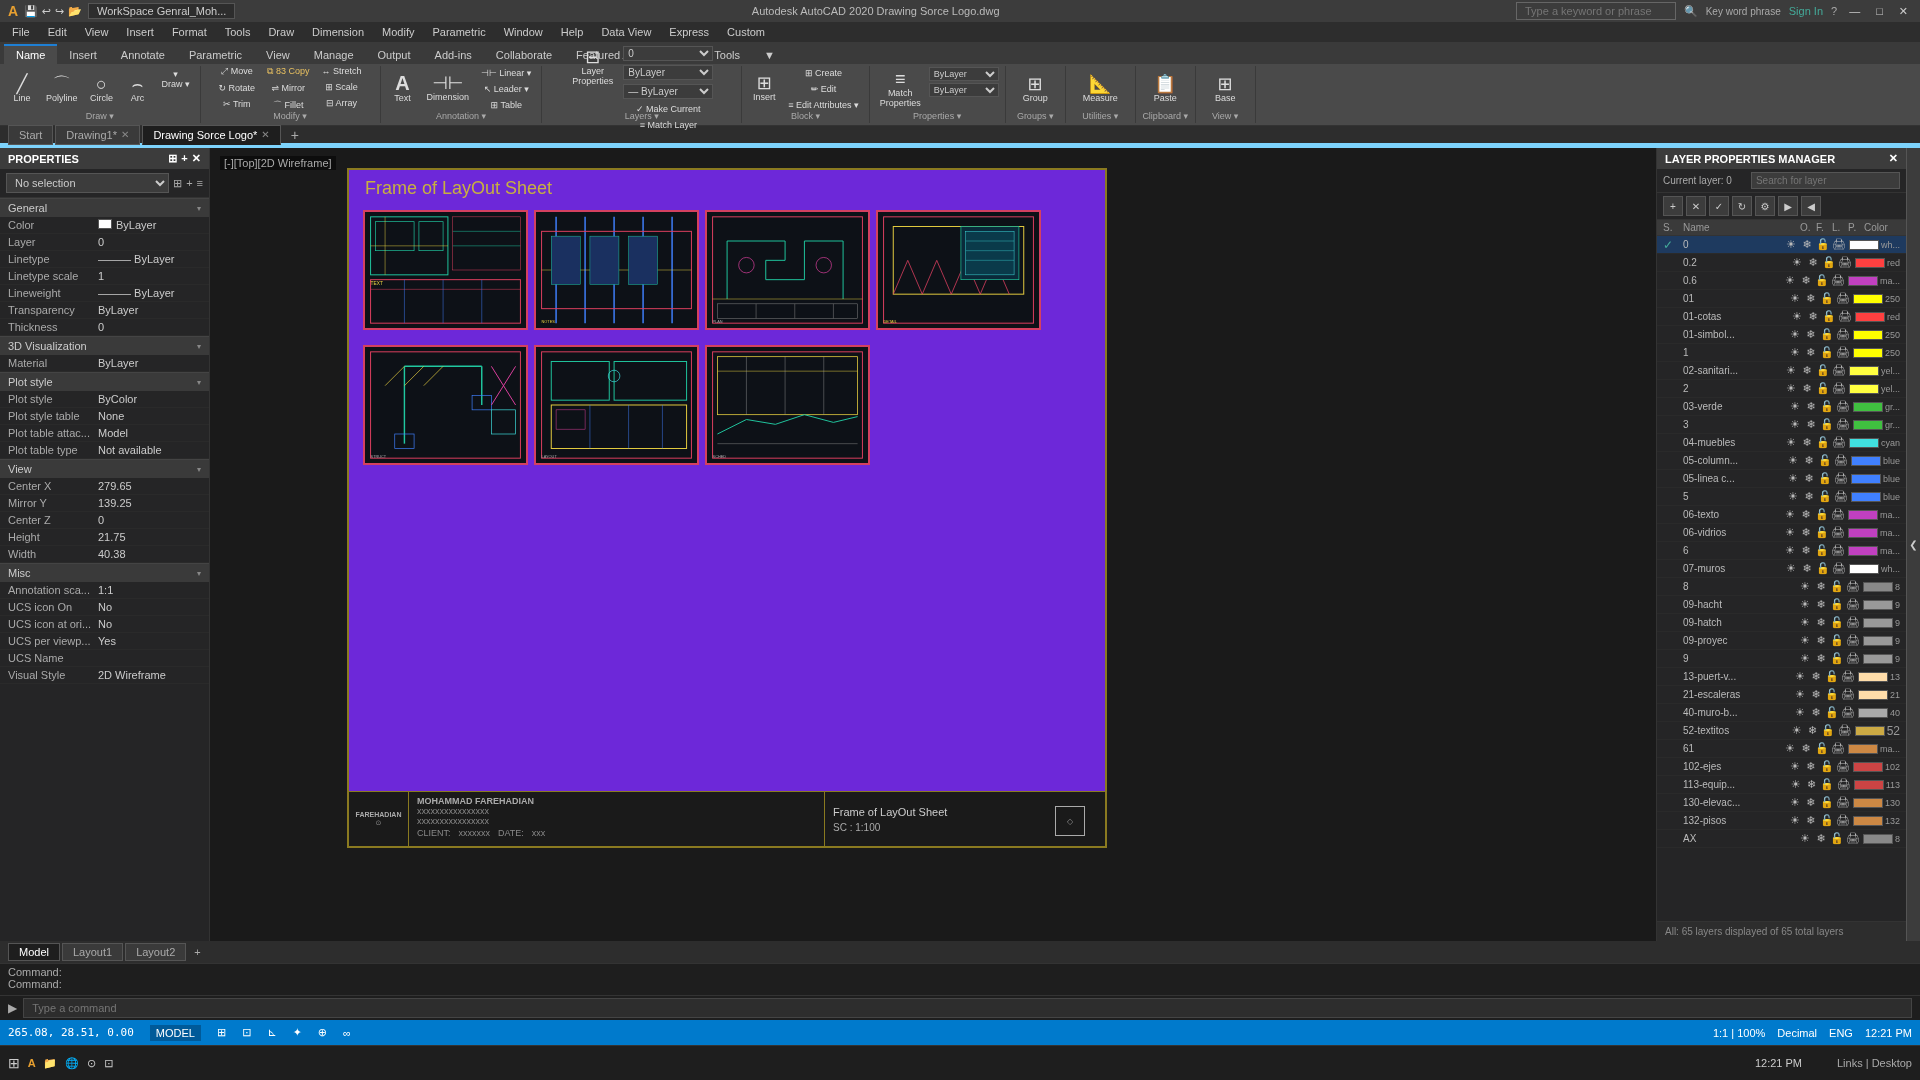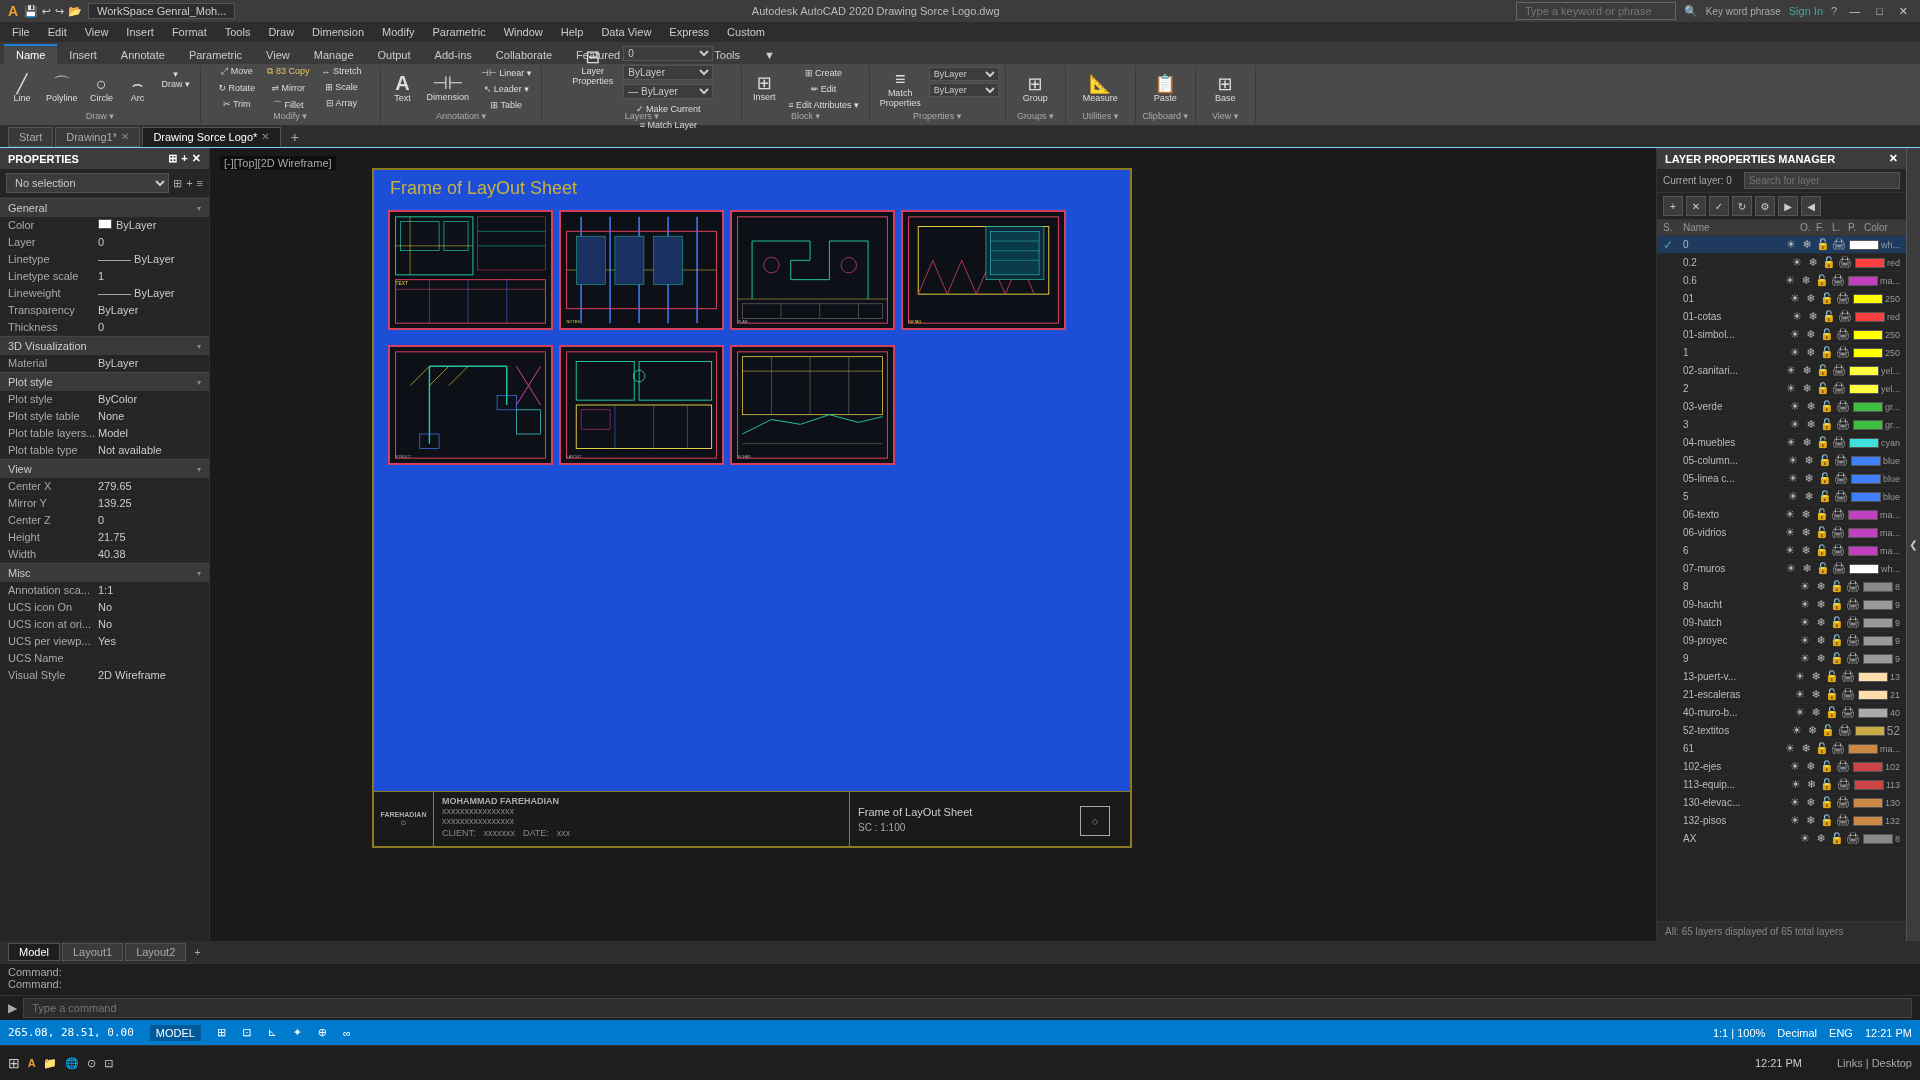--- a/index.html
+++ b/index.html
@@ -52,21 +52,21 @@
       padding: 2px 4px; cursor: pointer; border-radius: 2px; min-width: 32px;
       font-size: 9px; color: #ddd; text-align: center;
     }
     .ribbon-btn .icon { font-size: 18px; line-height: 1; }
     .ribbon-btn-large { min-height: 44px; justify-content: center; }
     .ribbon-col { display: flex; flex-direction: column; gap: 2px; }
 
     
     #doc-tabs {
       height: 22px; background: #2d2d2d; display: flex; align-items: center;
-      padding-left: 8px; gap: 2px; border-bottom: 1px solid #7dd3fc;
+      padding-left: 8px; gap: 2px; border-bottom: 5px solid #7dd3fc;
     }
     .doc-tab {
       padding: 3px 10px; font-size: 11px; color: #aaa; cursor: pointer; background: #3a3a3a;
       border: 1px solid #555; display: flex; align-items: center; gap: 4px;
     }
     .doc-tab.active { background: #1e1e1e; color: #fff; border-bottom: 1px solid #1e1e1e; }
     .doc-tab .close { color: #888; font-size: 10px; }
 
     
     #main { display: flex; height: calc(1080px - 22px - 20px - 22px - 62px - 22px - 22px - 35px - 25px); }
@@ -101,23 +101,23 @@
 
     
     #canvas-area {
       flex: 1; background: #1a1a1a; position: relative; overflow: hidden;
     }
     #viewport-label {
       position: absolute; top: 8px; left: 10px; color: #aaa; font-size: 11px;
       background: rgba(0,0,0,0.5); padding: 1px 4px; z-index: 10;
     }
     #layout-frame {
-      position: absolute; left: 162px; top: 20px;
+      position: absolute; left: 137px; top: 20px;
       width: 760px; height: 680px;
-      border: 2px solid #8a7a20; background: #1d4ed8;
+      border: 2px solid #8a7a20; background: #6d28d9;
     }
     #frame-title {
       position: absolute; top: 8px; left: 16px;
       font-size: 18px; color: #c8b040; font-weight: 300;
     }
     .drawing-thumbnail {
       position: absolute; background: #0d1117; border: 2px solid #d44060;
       overflow: hidden;
     }
 
@@ -135,21 +135,21 @@
 
     
     #right-panel {
       width: 250px; background: #252526; border-left: 1px solid #333; display: flex; flex-direction: column;
     }
     #layer-panel-header {
       background: #3c3c3c; padding: 4px 8px; font-size: 11px; font-weight: bold;
       color: #fff; display: flex; align-items: center; justify-content: space-between;
     }
     #layer-search {
-      padding: 3px 6px; display: flex; align-items: center; gap: 12px; border-bottom: 1px solid #333;
+      padding: 3px 6px; display: flex; align-items: center; gap: 19px; border-bottom: 1px solid #333;
     }
     #layer-search input {
       flex: 1; background: #3c3c3c; border: 1px solid #555; color: #ccc;
       padding: 2px 6px; font-size: 11px;
     }
     #layer-toolbar {
       padding: 3px 6px; display: flex; gap: 3px; align-items: center; border-bottom: 1px solid #333;
     }
     .layer-tool-btn { width: 20px; height: 20px; background: #3c3c3c; border: 1px solid #555; cursor: pointer; display: flex; align-items: center; justify-content: center; font-size: 10px; color: #ccc; }
     #layer-columns {
@@ -568,21 +568,21 @@
     </div>
     <div class="prop-row">
       <span class="prop-label">Plot style</span>
       <span class="prop-value">ByColor</span>
     </div>
     <div class="prop-row">
       <span class="prop-label">Plot style table</span>
       <span class="prop-value">None</span>
     </div>
     <div class="prop-row">
-      <span class="prop-label">Plot table layers...</span>
+      <span class="prop-label">Plot table attac...</span>
       <span class="prop-value">Model</span>
     </div>
     <div class="prop-row">
       <span class="prop-label">Plot table type</span>
       <span class="prop-value">Not available</span>
     </div>
 
     <div class="prop-section-header">
       <span>View</span>
         <span class="expand-arrow">▾</span>

